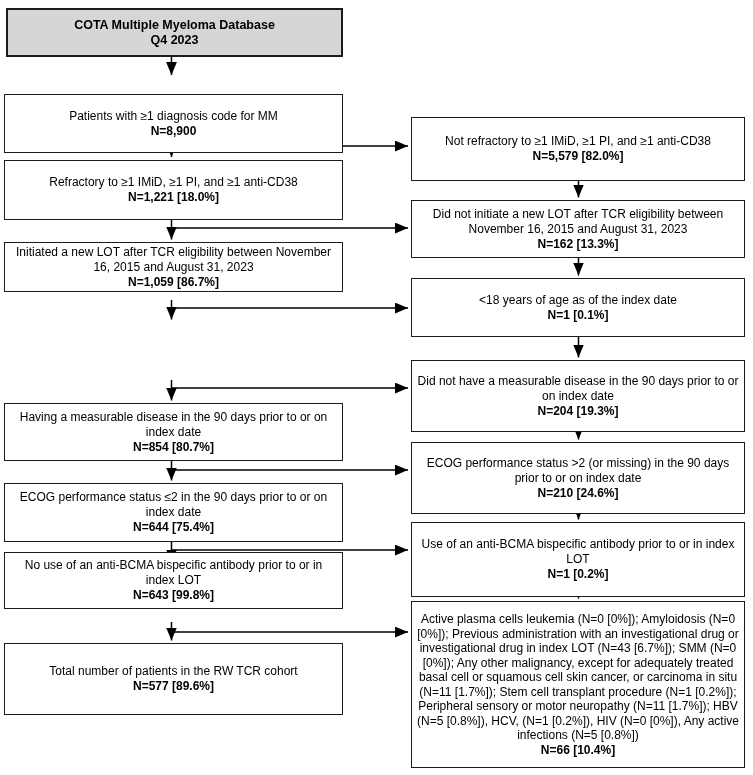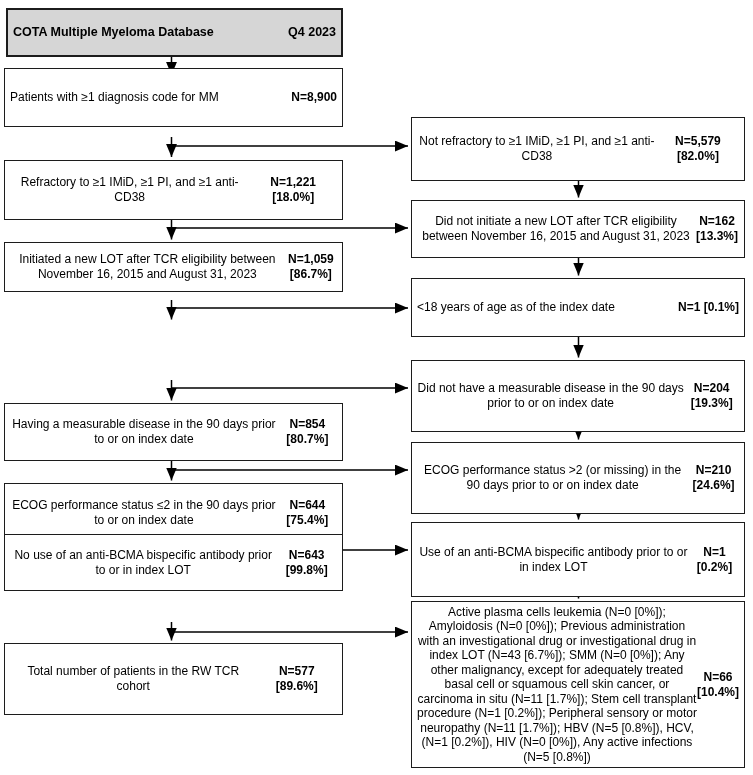--- a/index.html
+++ b/index.html
@@ -3,21 +3,21 @@
 <meta charset="utf-8">
 <style>
   html,body{margin:0;padding:0;background:#ffffff;}
   .canvas{
     position:relative;width:753px;height:775px;background:#ffffff;
     font-family:"Liberation Sans",sans-serif;color:#000;overflow:hidden;
   }
   .box{
     position:absolute;box-sizing:border-box;
     border:1.6px solid #1c1c1c;background:#ffffff;
-    display:flex;flex-direction:row;justify-content:space-between;align-items:center;
+    display:flex;flex-direction:column;justify-content:center;align-items:center;
     text-align:center;font-size:12px;line-height:15px;padding:2px 5px;
   }
   .left-col{left:4px;width:339px;}
   .right-col{left:411px;width:334px;}
   .title-box{
     background:#d6d6d6;border-width:2px;
     font-weight:bold;font-size:12.5px;
   }
   .n{font-weight:bold;}
   .exclusions{line-height:14.5px;}
@@ -60,21 +60,21 @@
       <line x1="578.5" y1="501" x2="578.5" y2="519.5" marker-end="url(#ah)"></line>
       <line x1="578.5" y1="581" x2="578.5" y2="598.5" marker-end="url(#ah)"></line>
     </g>
   </svg>
 
   <div class="box left-col title-box" style="left:6px;width:337px;top:8px;height:49px">
     <div>COTA Multiple Myeloma Database</div>
     <div>Q4 2023</div>
   </div>
 
-  <div class="box left-col" style="top:68px;height:59px">
+  <div class="box left-col" style="top:94px;height:59px">
     <div>Patients with ≥1 diagnosis code for MM</div>
     <div class="n">N=8,900</div>
   </div>
 
   <div class="box left-col" style="top:160px;height:60px">
     <div>Refractory to ≥1 IMiD, ≥1 PI, and ≥1 anti-CD38</div>
     <div class="n">N=1,221 [18.0%]</div>
   </div>
 
   <div class="box left-col" style="top:242px;height:50px">
@@ -86,21 +86,21 @@
   <div class="box left-col" style="top:403px;height:58px">
     <div>Having a measurable disease in the 90 days prior to or on index date</div>
     <div class="n">N=854 [80.7%]</div>
   </div>
 
   <div class="box left-col" style="top:483px;height:59px">
     <div>ECOG performance status ≤2 in the 90 days prior to or on index date</div>
     <div class="n">N=644 [75.4%]</div>
   </div>
 
-  <div class="box left-col" style="top:534px;height:57px">
+  <div class="box left-col" style="top:552px;height:57px">
     <div>No use of an anti-BCMA bispecific antibody prior to or in index LOT</div>
     <div class="n">N=643 [99.8%]</div>
   </div>
 
   <div class="box left-col" style="top:643px;height:72px">
     <div>Total number of patients in the RW TCR cohort</div>
     <div class="n">N=577 [89.6%]</div>
   </div>
 
   <div class="box right-col" style="top:117px;height:64px">

